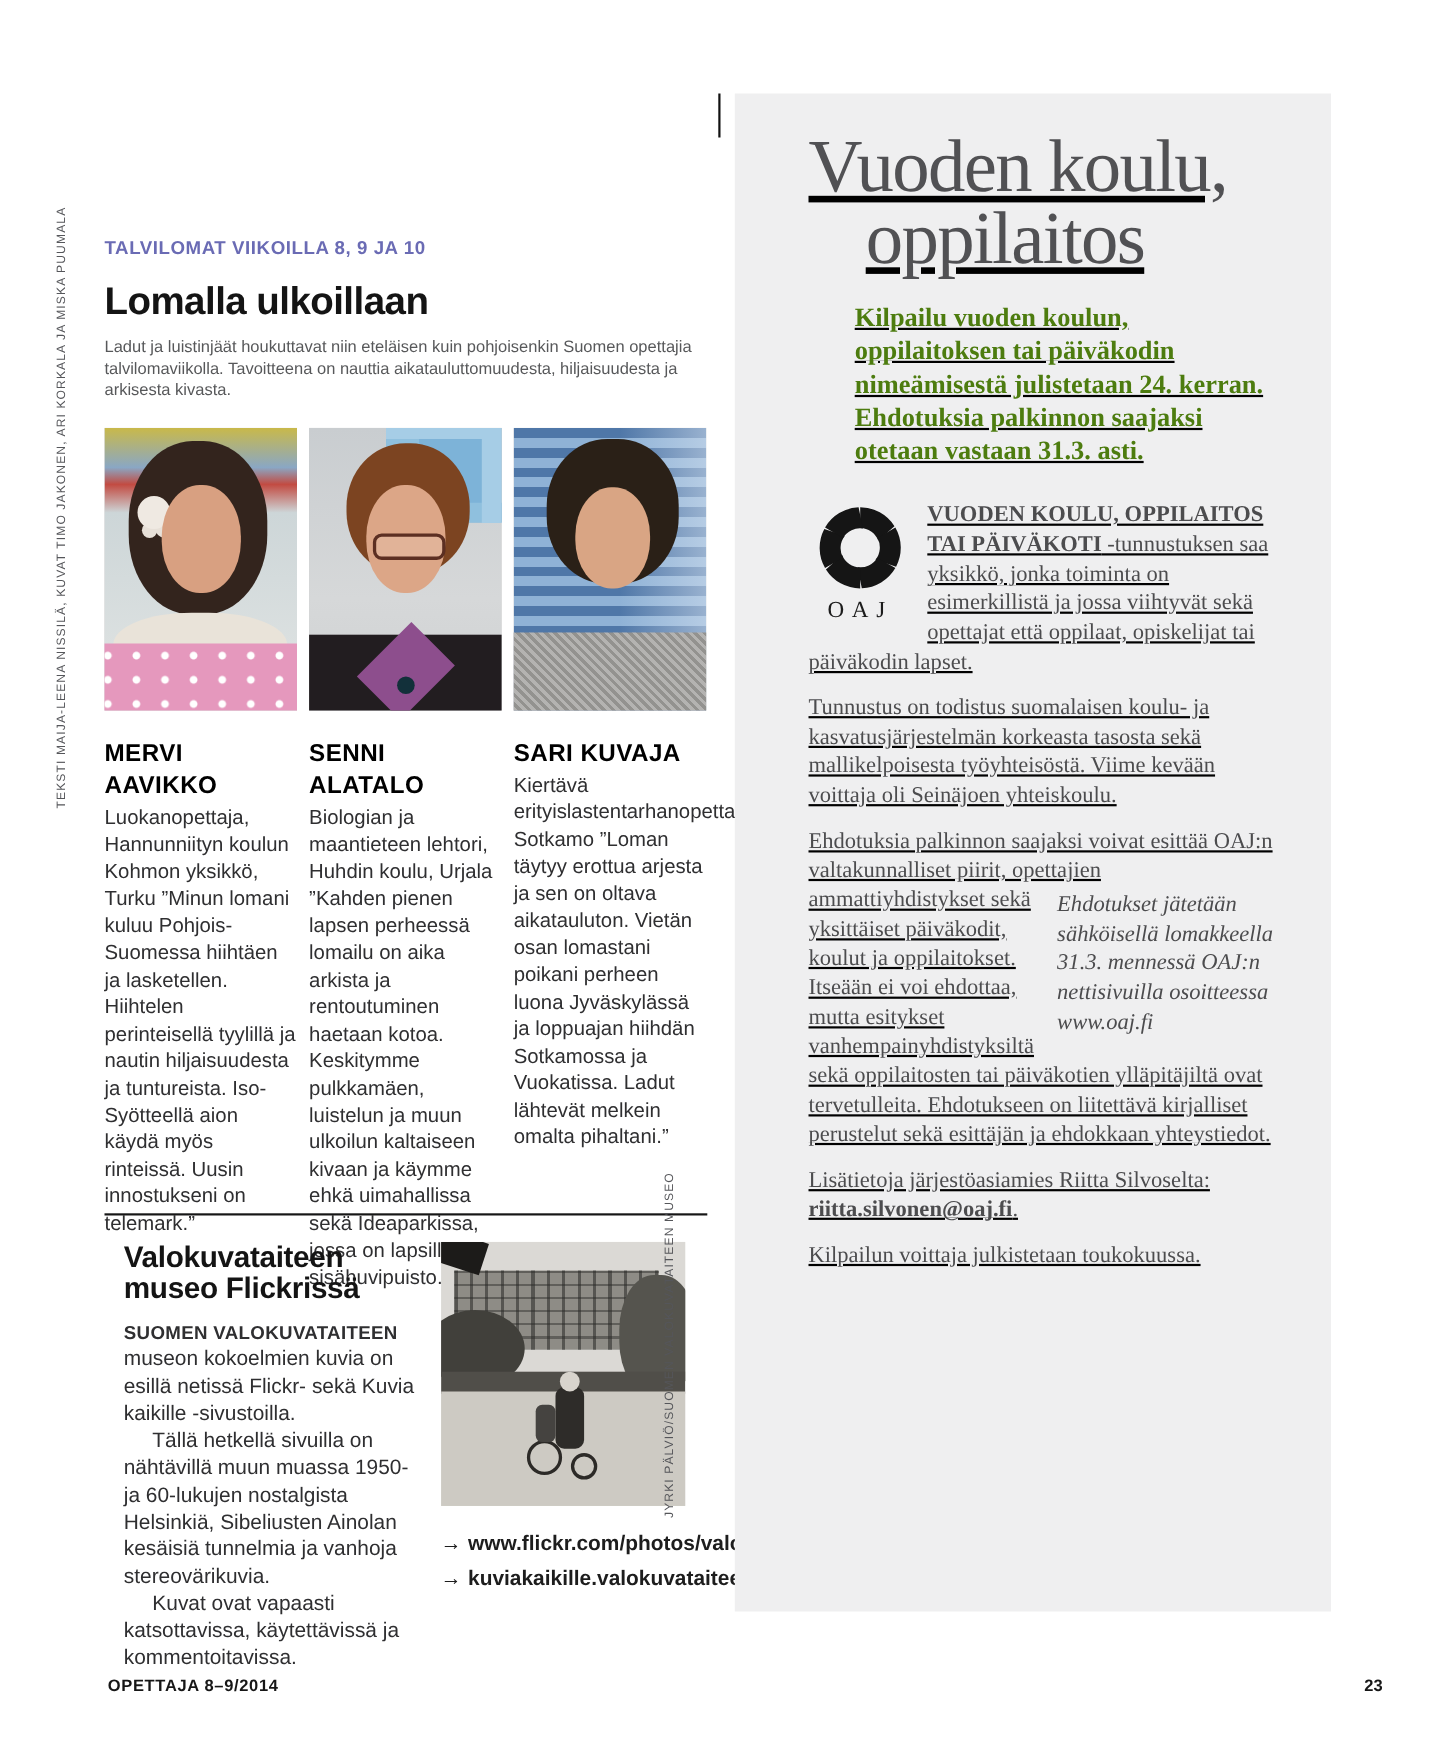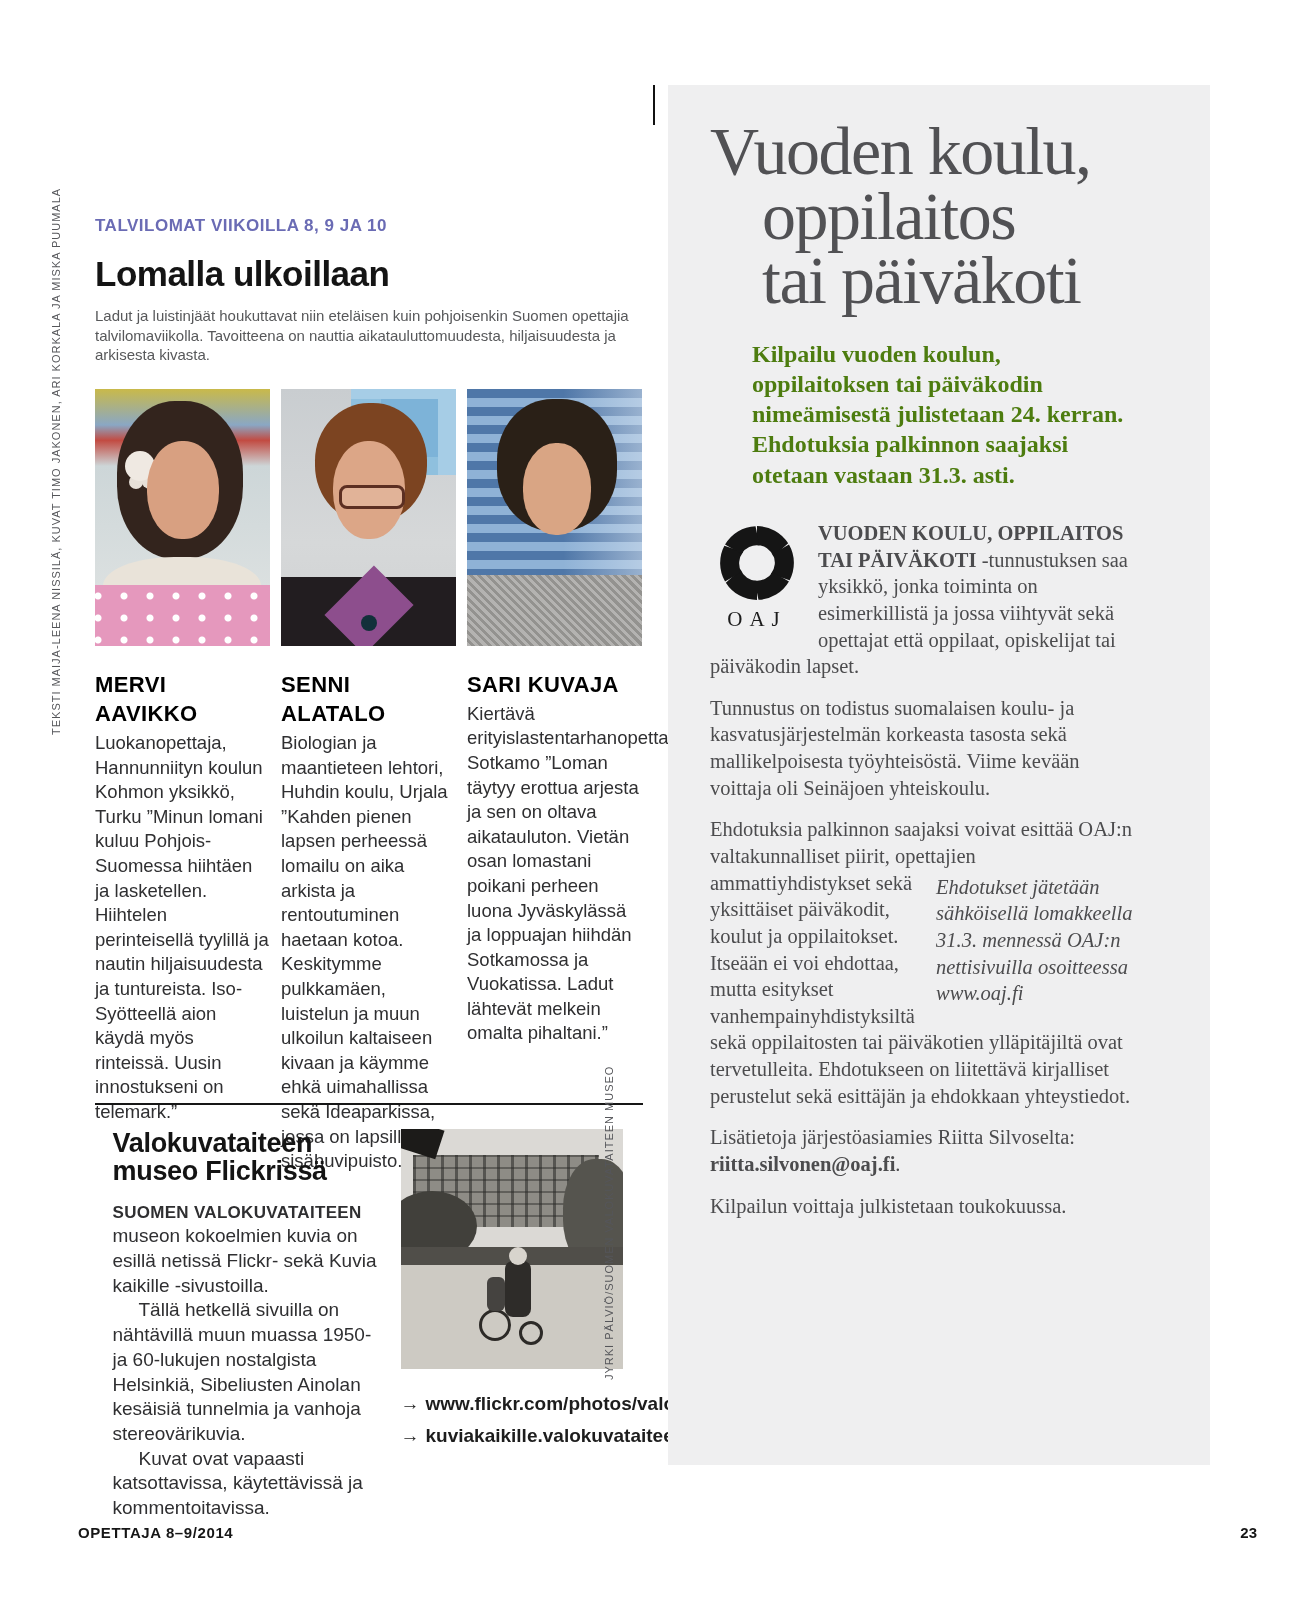--- a/index.html
+++ b/index.html
@@ -77,21 +77,21 @@
   .mus-photo .kid{left:104px;top:132px;width:26px;height:56px;border-radius:8px;background:#2e2c29;}
   .mus-photo .kidhead{left:108px;top:118px;width:18px;height:18px;border-radius:50%;background:#d8d4cd;}
   .mus-photo .kid2{left:86px;top:148px;width:18px;height:34px;border-radius:6px;background:#454340;}
   .mus-photo .corner{left:-6px;top:-6px;width:46px;height:30px;background:#1c1b19;transform:rotate(18deg);}
   .mus-links{margin-top:22px;font-size:19px;font-weight:bold;color:#1d1d1d;line-height:1.35;}
   .mus-links .lnk{margin:0 0 6px 0;}
   .mus-links .arrow{margin-right:6px;}
 
   
   .panel{position:absolute;left:668px;top:85px;width:542px;height:1380px;background:#efeff0;
-         box-sizing:border-box;padding:34px 40px 0 42px;}
+         box-sizing:border-box;padding:34px 40px 0 67px;text-decoration:underline;}
   .tickmark{position:absolute;left:653px;top:85px;width:2px;height:40px;background:#111;}
   .r-headline{font-family:"Liberation Serif",serif;font-weight:400;font-size:68px;line-height:.95;
               color:#515154;letter-spacing:-1.5px;margin:0;}
   .r-headline .ln{display:block;}
   .r-headline .ln.indent{margin-left:52px;}
   .lede{font-family:"Liberation Serif",serif;font-weight:bold;font-size:24px;line-height:1.26;
         color:#4d7c0f;width:382px;margin:26px 0 0 42px;}
   .r-body{margin-top:30px;width:426px;font-family:"Liberation Serif",serif;font-size:20.5px;
           line-height:1.3;color:#4c4c4e;hyphens:auto;}
   .r-body p{margin:0 0 15px 0;}
@@ -124,21 +124,21 @@
   .spread-page .mini-par{position:absolute;right:14px;top:14px;width:104px;height:56px;
       background:repeating-linear-gradient(180deg,#b9b9b9 0 1.5px,rgba(255,255,255,0) 1.5px 6px);}
   .spread-headline{position:absolute;left:64px;top:92px;width:126px;font-family:"Liberation Sans",sans-serif;
       font-weight:800;font-size:20px;line-height:1.05;color:#161616;letter-spacing:-.4px;}
   .spread-page .cols{position:absolute;left:64px;top:150px;width:120px;height:92px;
       background:repeating-linear-gradient(180deg,#c2c2c2 0 1.5px,rgba(255,255,255,0) 1.5px 6px);}
   .caption{margin-top:12px;width:520px;font-family:"Liberation Serif",serif;font-size:20px;
            line-height:1.32;color:#4c4c4e;}
 
   
-  .footer-left{position:absolute;left:78px;top:1524px;font-size:15px;font-weight:bold;color:#161616;letter-spacing:.6px;}
+  .footer-left{position:absolute;left:98px;top:1524px;font-size:15px;font-weight:bold;color:#161616;letter-spacing:.6px;}
   .footer-right{position:absolute;right:56px;top:1524px;font-size:15px;font-weight:bold;color:#161616;}
 </style>
 </head>
 <body>
 
 <div class="page">
 
   <div class="vcredit left">TEKSTI MAIJA-LEENA NISSILÄ, KUVAT TIMO JAKONEN, ARI KORKALA JA MISKA PUUMALA</div>
 
   <div class="left-col">
@@ -221,21 +221,20 @@
       </div>
     </div>
   </div>
   <div class="vcredit museum">JYRKI PÄLVIÖ/SUOMEN VALOKUVATAITEEN MUSEO</div>
 
   <div class="tickmark"></div>
   <div class="panel">
     <h1 class="r-headline">
       <span class="ln">Vuoden koulu,</span>
       <span class="ln indent">oppilaitos</span>
-      <span class="ln indent">tai päiväkoti</span>
     </h1>
     <p class="lede">Kilpailu vuoden koulun, oppilaitoksen tai päiväkodin nimeämisestä julistetaan 24. kerran. Ehdotuksia palkinnon saajaksi otetaan vastaan 31.3. asti.</p>
 
     <div class="r-body">
       <p>
         <span class="oaj">
           <svg viewBox="-50 -50 100 100" width="82" height="82">
             <g fill="#151515">
               <path d="M0,-45 A45,45 0 0 1 38,-24 L20,-8 A22,22 0 0 0 0,-22 Z" transform="rotate(0)"></path>
               <path d="M0,-45 A45,45 0 0 1 38,-24 L20,-8 A22,22 0 0 0 0,-22 Z" transform="rotate(60)"></path>

